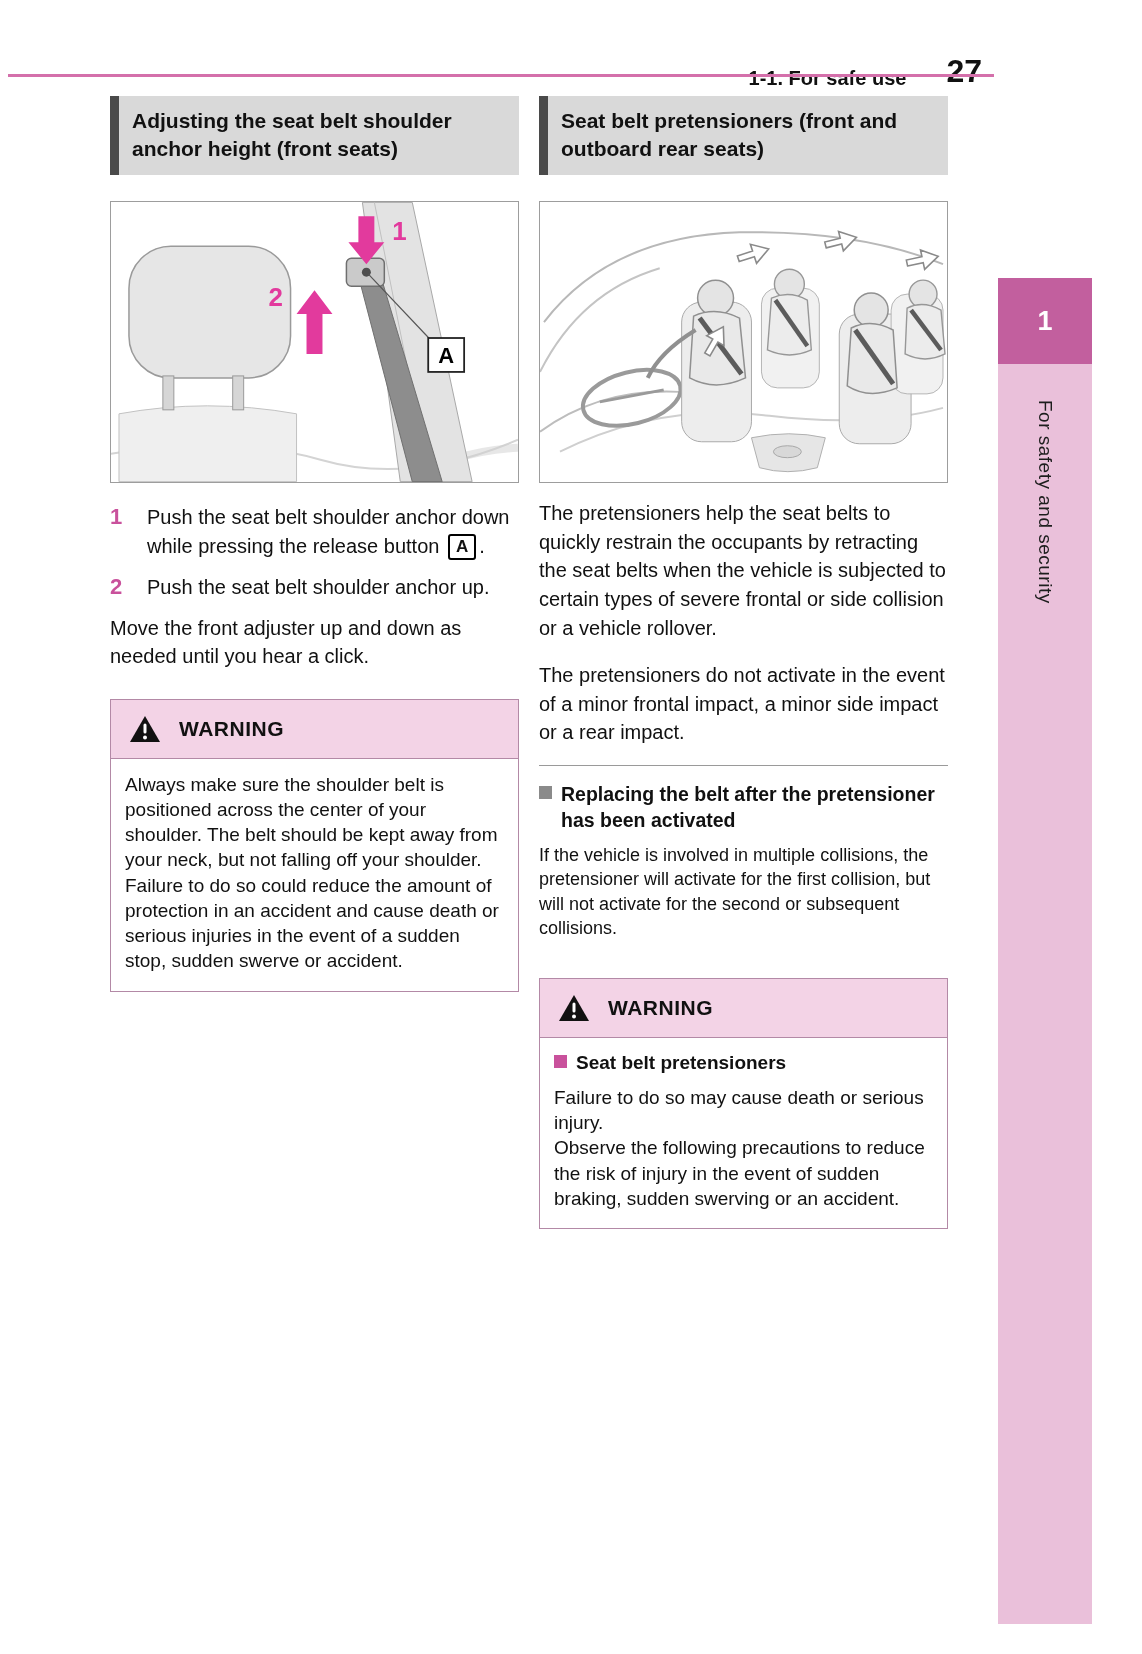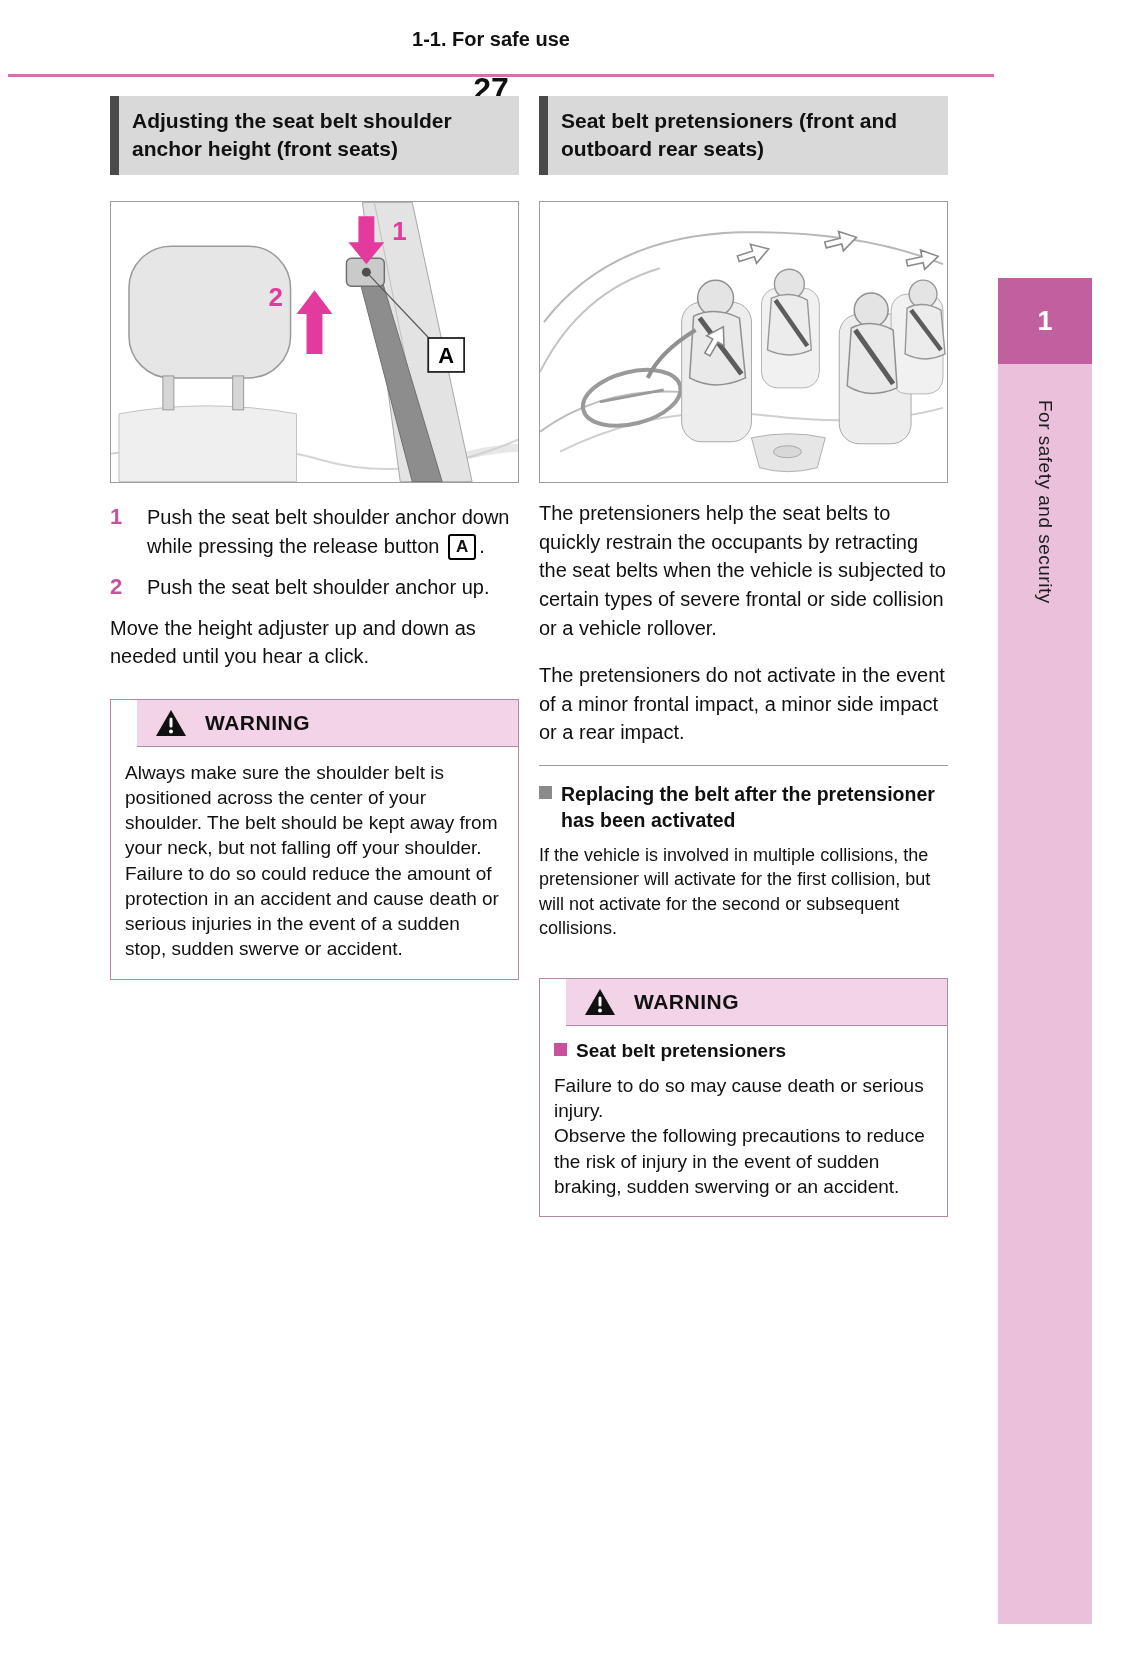--- a/index.html
+++ b/index.html
@@ -6,25 +6,25 @@
   html,body { background:#fff; }
   body {
     width:1142px; height:1654px; position:relative;
     font-family:"Liberation Sans","DejaVu Sans",sans-serif;
     color:#111; overflow:hidden;
   }
 
   
   .page-header{
     position:absolute; top:28px; left:0; width:992px;
-    display:flex; justify-content:flex-end; align-items:center;
-    gap:20px; padding-right:10px;flex-direction:column;
+    display:flex; justify-content:flex-end; align-items:flex-end;
+    gap:40px; padding-right:10px;
   }
   .section-ref{ font-size:20px; font-weight:bold; }
-  .page-num{ font-size:32px; font-weight:bold; }
+  .page-num{ font-size:32px; font-weight:bold;margin-top:25px; }
   .header-rule{
     position:absolute; top:74px; left:8px; width:986px; height:3px;
     background:#d470ab;
   }
 
   
   .side-strip{
     position:absolute; left:998px; top:278px; width:94px; height:1346px;
     background:#eac0da; display:flex; flex-direction:column; align-items:center;
   }
@@ -74,21 +74,21 @@
     display:inline-block; border:2px solid #000; border-radius:3px;
     padding:0 6px; font-weight:bold; font-size:17px; line-height:22px;
     margin:0 3px; vertical-align:1px;
   }
   .note-para{ font-size:20px; line-height:1.42; margin-top:8px; }
 
   
   .warn-box{ border:1px solid #b389a6; margin-top:28px; background:#fff; }
   .warn-head{
     background:#f3d3e6; display:flex; align-items:center; gap:18px;
-    padding:9px 18px; border-bottom:1px solid #b389a6;margin-left:26px;
+    padding:15px 18px; border-bottom:1px solid #b389a6;
   }
   .warn-title{ font-size:21px; font-weight:bold; letter-spacing:0.5px; }
   .warn-body{ padding:13px 14px 17px; }
   .item-head{
     display:flex; align-items:flex-start; font-weight:bold; font-size:19px;
     line-height:1.3; margin-bottom:9px;
   }
   .sq{ width:13px; height:13px; flex-shrink:0; margin:4px 9px 0 0; display:inline-block; }
   .sq-pink{ background:#c9519c; }
   .sq-gray{ background:#8a8a8a; }
@@ -165,21 +165,21 @@
           <span>Push the seat belt shoulder anchor down while pressing the release button</span>
           <span class="key-box">A</span><span>.</span>
         </div>
       </div>
       <div class="step">
         <span class="step-num">2</span>
         <div class="step-text">Push the seat belt shoulder anchor up.</div>
       </div>
     </div>
 
-    <p class="note-para">Move the height adjuster up and down as needed until you hear a click.</p>
+    <p class="note-para">Move the front adjuster up and down as needed until you hear a click.</p>
 
     <div class="warn-box">
       <div class="warn-head">
         <svg width="32" height="28" viewBox="0 0 32 28">
           <polygon points="16,1 31,27 1,27" fill="#111"></polygon>
           <rect x="14.5" y="8.5" width="3" height="10" rx="1.5" fill="#fff"></rect>
           <circle cx="16" cy="22.5" r="2" fill="#fff"></circle>
         </svg>
         <span class="warn-title">WARNING</span>
       </div>

